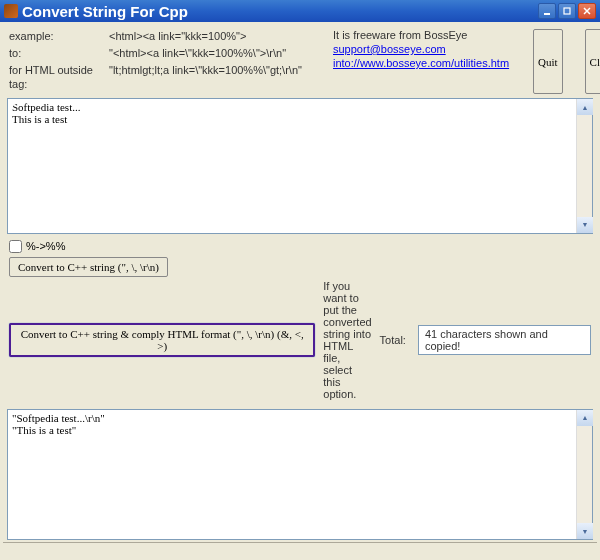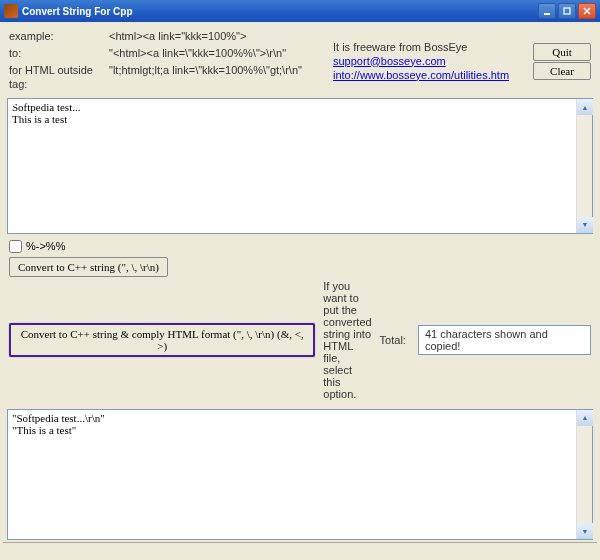--- a/index.html
+++ b/index.html
@@ -1,37 +1,37 @@
 <!DOCTYPE html>
 <html><head>
   <meta charset="utf-8">
   <style>
     * { margin: 0; padding: 0; box-sizing: border-box; }
     body { font-family: Tahoma, Arial, sans-serif; font-size: 11px; background: #fff; width: 600px; height: 560px; overflow: hidden; }
     
     .titlebar { height: 22px; background: linear-gradient(to bottom, #3b7cd0 0%, #2560c6 50%, #1a4db8 100%); display: flex; align-items: center; padding: 0 4px; color: #fff; font-weight: bold; }
     .titlebar-icon { width: 14px; height: 14px; background: linear-gradient(135deg, #8b4513, #d2691e); margin-right: 4px; border-radius: 2px; }
-    .titlebar-text { flex: 1; font-size: 10px; }
+    .titlebar-text { flex: 1; font-size: 15px; }
     .titlebar-buttons { display: flex; gap: 2px; }
     .titlebar-btn { width: 18px; height: 16px; background: linear-gradient(to bottom, #5a8fd6, #3570c6); border: 1px solid #2a5aa8; border-radius: 2px; display: flex; align-items: center; justify-content: center; color: #fff; font-size: 10px; }
     .titlebar-btn.close { background: linear-gradient(to bottom, #e88060, #d85030); border-color: #b84020; }
     
     .content { background: #ece9d8; padding: 3px; height: 538px; display: flex; flex-direction: column; }
     
-    .top-info { display: flex; padding: 4px 6px 2px 6px; gap: 10px; align-items: center; }
+    .top-info { display: flex; padding: 4px 6px 2px 6px; gap: 10px; }
     .examples { flex: 1; }
     .example-row { display: flex; margin-bottom: 3px; line-height: 14px; }
     .example-label { width: 100px; color: #333; }
     .example-value { color: #333; }
     
     .right-info { width: 190px; text-align: left; }
     .freeware-text { color: #333; margin-bottom: 2px; }
     .link { color: #0000ee; text-decoration: underline; cursor: pointer; display: block; margin-bottom: 2px; }
     
-    .side-buttons { width: 58px; display: flex; flex-direction: column; gap: 1px; }
+    .side-buttons { width: 58px; display: flex; gap: 22px; }
     .btn { background: #ece9d8; border: 1px solid #888; border-radius: 2px; padding: 2px 4px; font-size: 11px; font-family: Tahoma; cursor: pointer; text-align: center; }
     .btn.active { border: 2px solid #4c1d95; box-shadow: 0 0 1px #3169c6; }
     
     .textarea-wrap { position: relative; margin: 2px 4px; border: 1px solid #7f9db9; background: #fff; }
     .textarea { width: 100%; height: 100%; border: none; outline: none; padding: 2px 4px; font-family: Tahoma; font-size: 11px; resize: none; background: #fff; }
     .textarea-wrap.input { height: 170px; }
     .textarea-wrap.output { height: 165px; }
     .scrolltrack { position: absolute; right: 0; top: 0; bottom: 0; width: 16px; background: #f0ece0; border-left: 1px solid #ddd; }
     .scroll-arrow { position: absolute; width: 16px; height: 16px; background: linear-gradient(to bottom, #e8f0fb, #c5d7ee); display: flex; align-items: center; justify-content: center; font-size: 7px; color: #4a6a9a; }
     .scroll-arrow.up { top: 0; }

